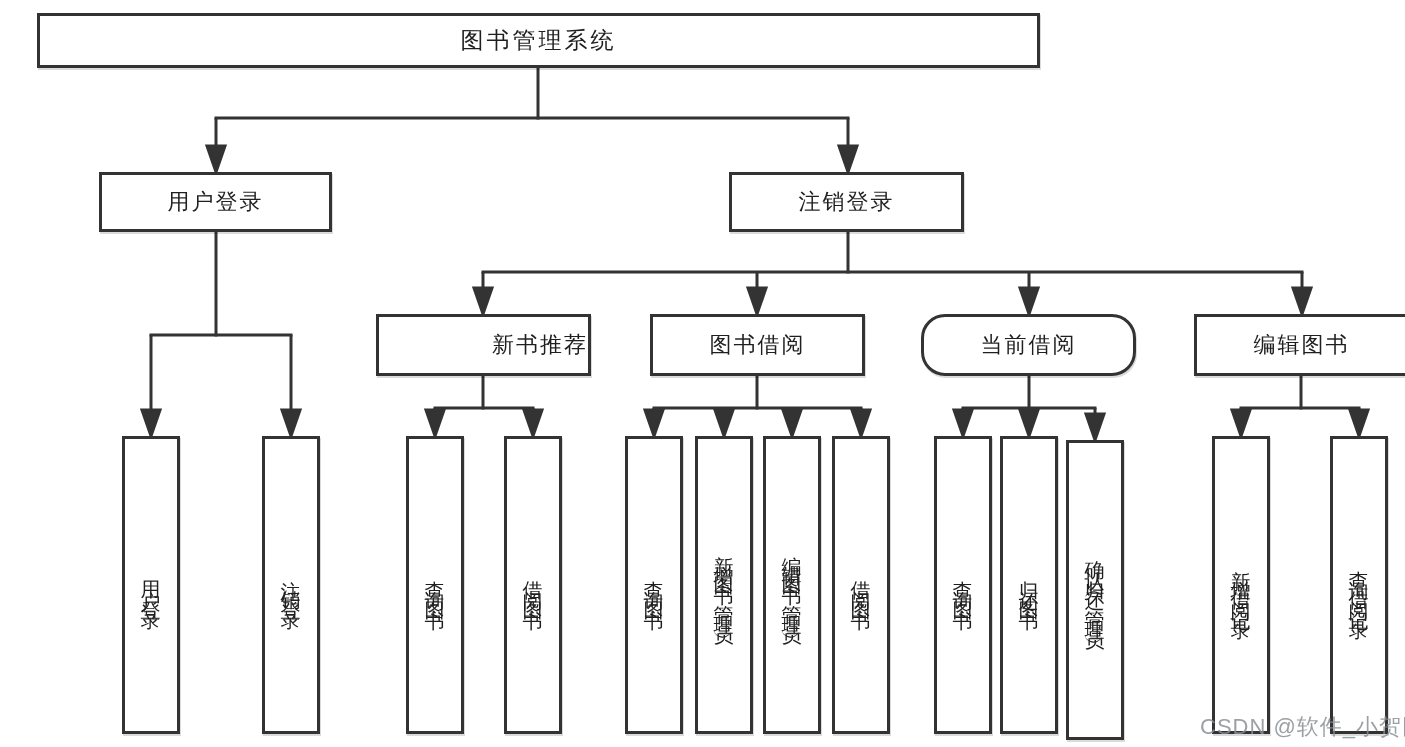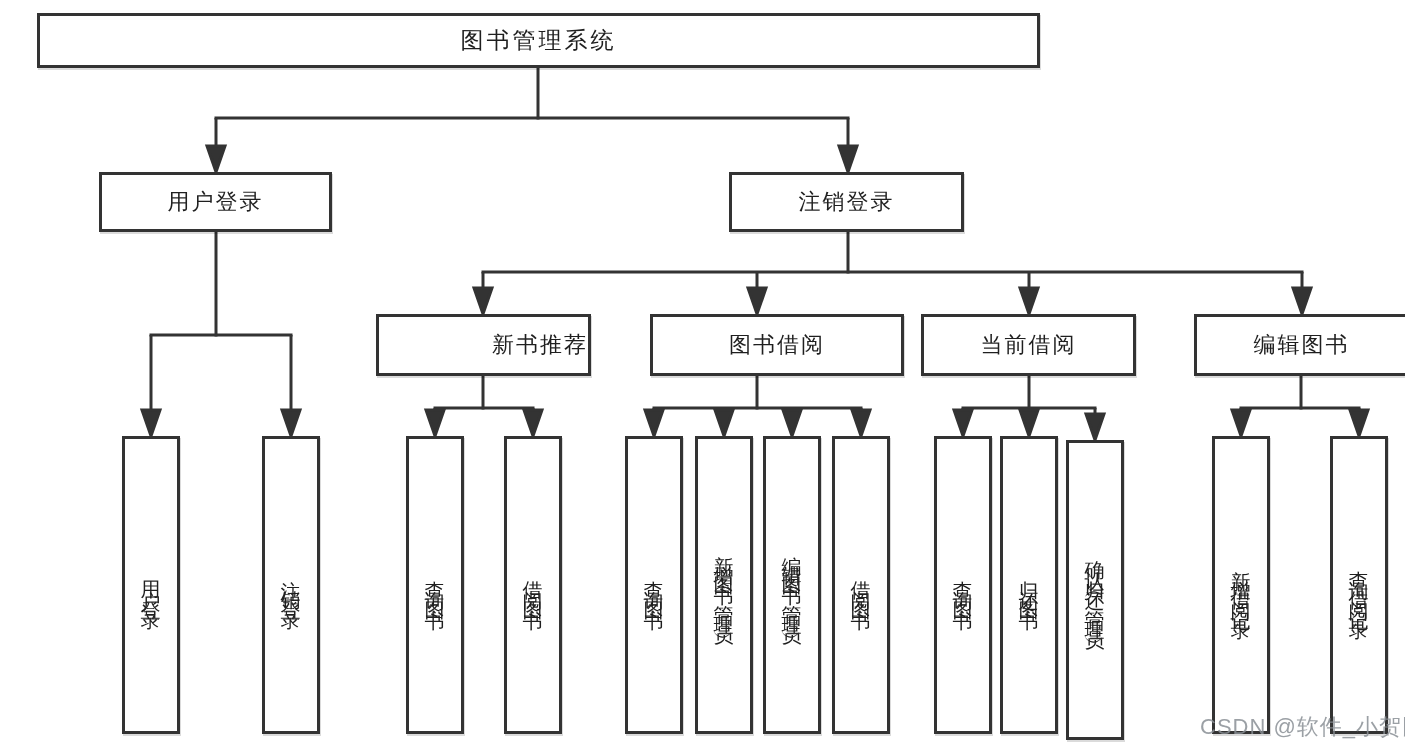--- a/index.html
+++ b/index.html
@@ -154,24 +154,24 @@
   <div class="node hnode" style="left:82px; top:172px; width:233px; height:60px;">
     <span>用户登录</span>
   </div>
   <div class="node hnode" style="left:712px; top:172px; width:235px; height:60px;">
     <span>注销登录</span>
   </div>
 
   <div class="node hnode" style="left:359px; top:314px; width:215px; height:62px;justify-content:flex-end;">
     <span>新书推荐</span>
   </div>
-  <div class="node hnode" style="left:633px; top:314px; width:254px; height:62px;">
+  <div class="node hnode" style="left:633px; top:314px; width:215px; height:62px;">
     <span>图书借阅</span>
   </div>
-  <div class="node hnode" style="left:904px; top:314px; width:215px; height:62px;">
+  <div class="node hnode" style="left:904px; top:314px; width:215px; height:62px;border-radius:24px;">
     <span>当前借阅</span>
   </div>
   <div class="node hnode" style="left:1177px; top:314px; width:215px; height:62px;">
     <span>编辑图书</span>
   </div>
 
   <div class="node vnode" style="left:105px; top:436px; width:58px; height:298px;">
     <span>用户登录</span>
   </div>
   <div class="node vnode" style="left:245px; top:436px; width:58px; height:298px;">

